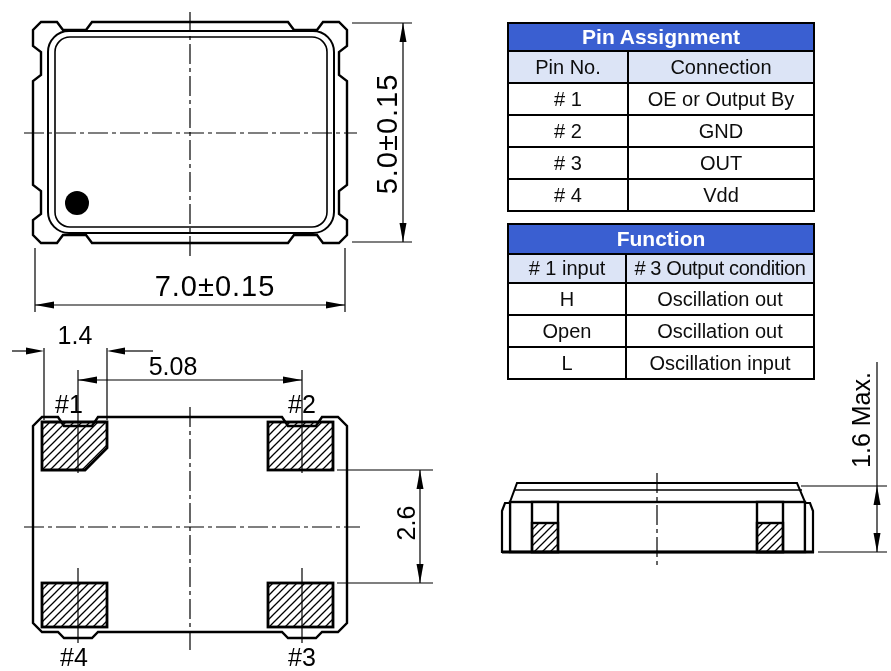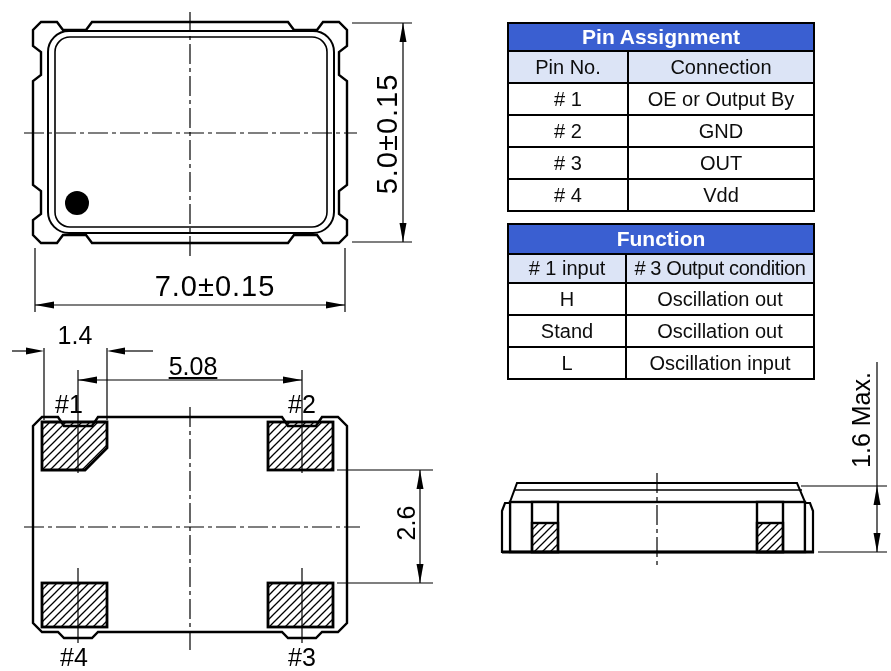--- a/index.html
+++ b/index.html
@@ -158,21 +158,21 @@
     <g fill="#000">
       <polygon points="427,146 423.5,165 430.5,165"></polygon>
       <polygon points="427,212 423.5,193 430.5,193"></polygon>
     </g>
   </svg>
 
   <div class="dim-label big" style="left:115px;top:270px;width:200px;">7.0±0.15</div>
   <div class="dim-label big rot" style="left:312px;top:118px;width:150px;height:32px;">5.0±0.15</div>
 
   <div class="dim-label" style="left:40px;top:321px;width:70px;">1.4</div>
-  <div class="dim-label" style="left:148px;top:352px;width:90px;text-decoration:underline;">5.08</div>
+  <div class="dim-label" style="left:128px;top:352px;width:90px;">5.08</div>
   <div class="dim-label rot" style="left:366px;top:509px;width:80px;height:28px;">2.6</div>
 
   <div class="dim-label" style="left:34px;top:390px;width:70px;">#1</div>
   <div class="dim-label" style="left:267px;top:390px;width:70px;">#2</div>
   <div class="dim-label" style="left:39px;top:643px;width:70px;">#4</div>
   <div class="dim-label" style="left:267px;top:643px;width:70px;">#3</div>
 
   <div class="dim-label rot" style="left:801px;top:406px;width:120px;height:28px;">1.6 Max.</div>
 
   <table class="spec-table" id="pin-table">
@@ -218,21 +218,21 @@
     </tr>
     <tr class="sub-row">
       <td># 1 input</td>
       <td class="tight"># 3 Output condition</td>
     </tr>
     <tr>
       <td>H</td>
       <td>Oscillation out</td>
     </tr>
     <tr>
-      <td>Stand</td>
+      <td>Open</td>
       <td>Oscillation out</td>
     </tr>
     <tr>
       <td>L</td>
       <td>Oscillation input</td>
     </tr>
   </tbody>
     </table>
 
 </div>

